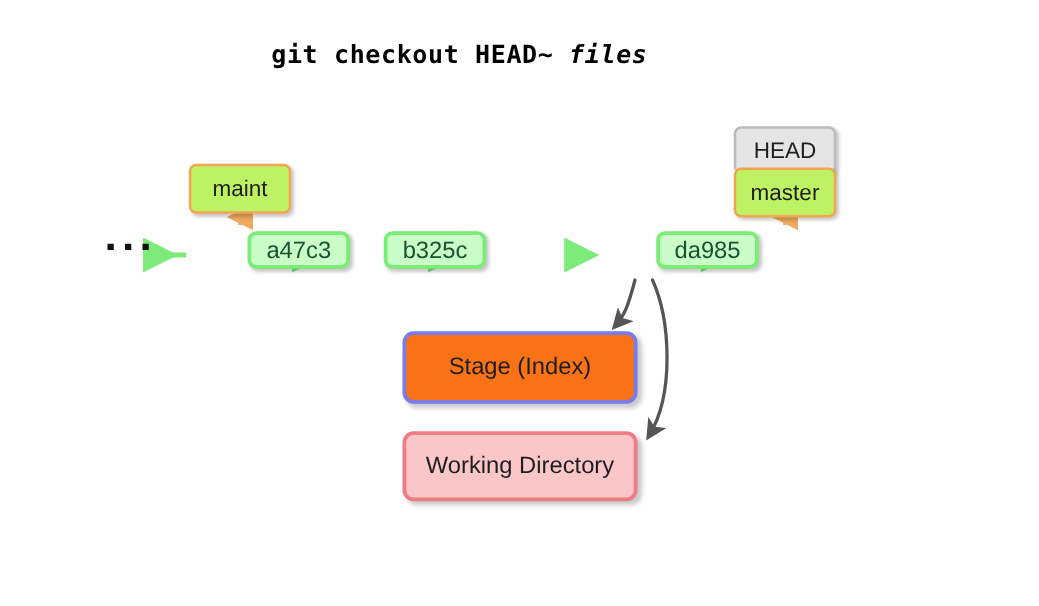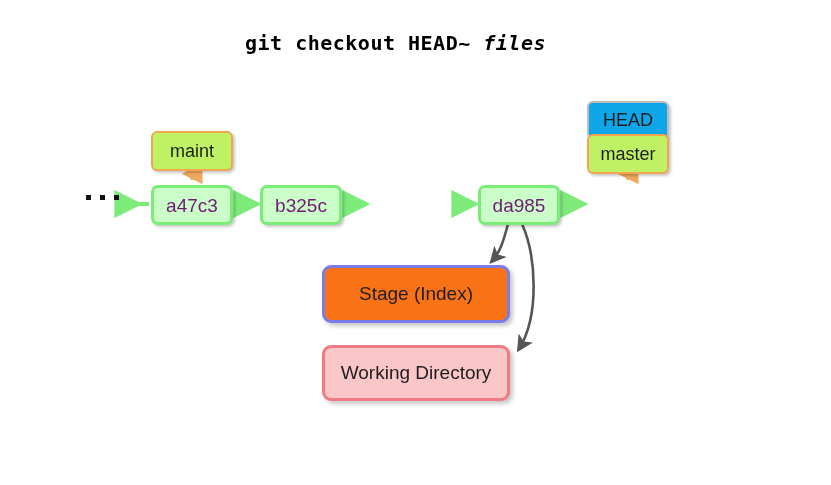--- a/index.html
+++ b/index.html
@@ -37,62 +37,62 @@
     left: 0;
     top: 31px;
     width: 735px;
     text-align: center;
     font-family: "DejaVu Sans Mono", "Liberation Mono", monospace;
     font-size: 20px;
     font-weight: bold;
     letter-spacing: 0.5px;
     color: #000000;
     white-space: pre;
-    margin-left: 28px;
   }
   .title .italic-part {
     font-style: italic;
   }
 
   .node {
     position: absolute;
     box-sizing: border-box;
     display: flex;
     align-items: center;
     justify-content: center;
     border-radius: 7px;
     font-size: 19px;
     line-height: 1;
     white-space: nowrap;
     box-shadow: 2px 2px 3px rgba(0,0,0,0.22);
   }
 
   .commit {
     width: 82px;
-    height: 40px;
+    height: 30px;
     top: 185px;
     background: #cbfdc9;
     border: 3px solid #79ed76;
-    color: #701a75;
+    color: #14532d;
+    margin-left: 47px;
   }
 
   .branch {
     width: 82px;
     height: 40px;
     background: #bef264;
     border: 2px solid #f3a64f;
     color: #1e1e1e;
     border-radius: 6px;
     font-size: 18px;
   }
 
   .head-box {
     width: 82px;
     height: 38px;
-    background: #0ea5e9;
+    background: #e5e5e5;
     border: 2px solid #bbbbbb;
     color: #1e1e1e;
     border-radius: 6px;
     font-size: 18px;
   }
 
   .area-box {
     position: absolute;
     box-sizing: border-box;
     display: flex;

